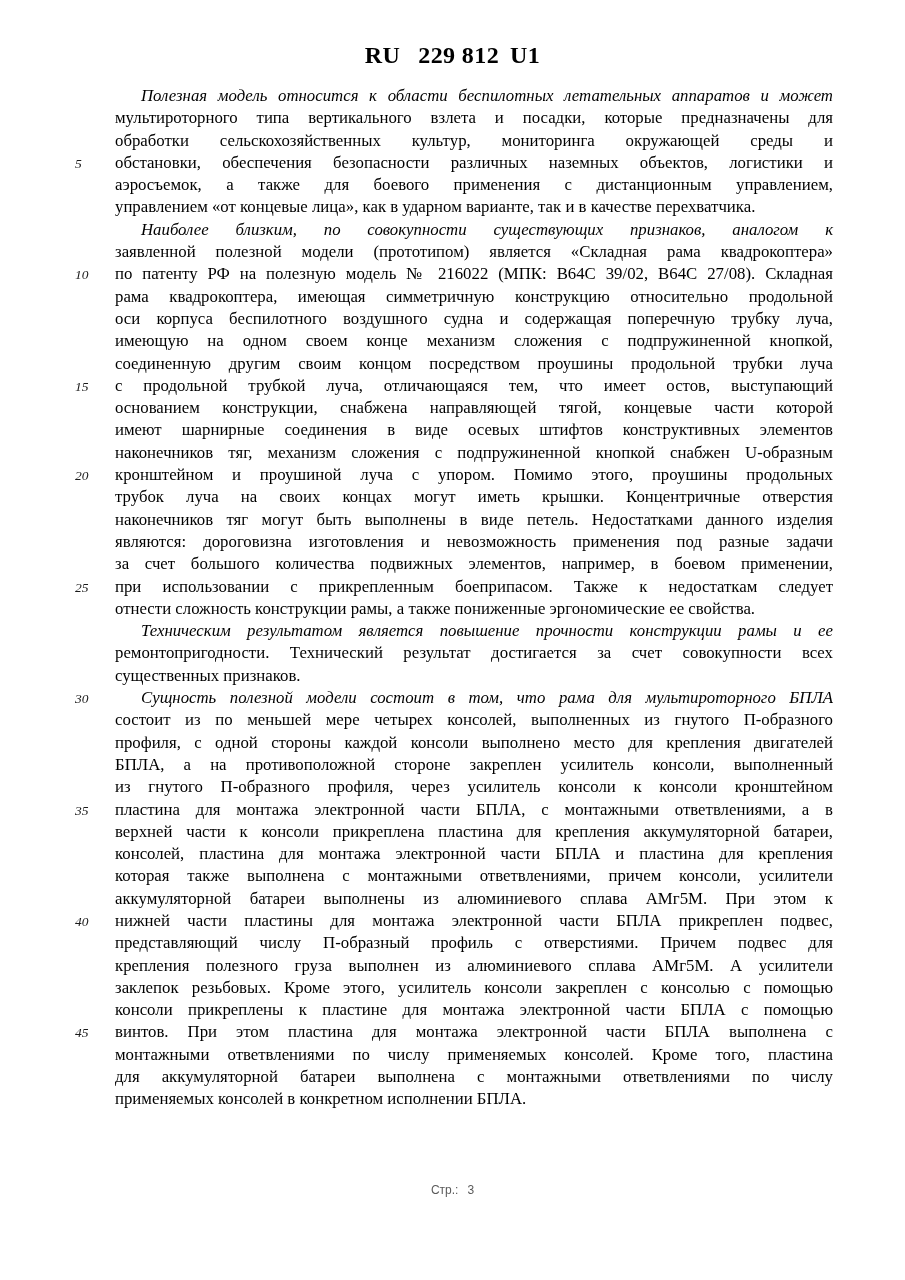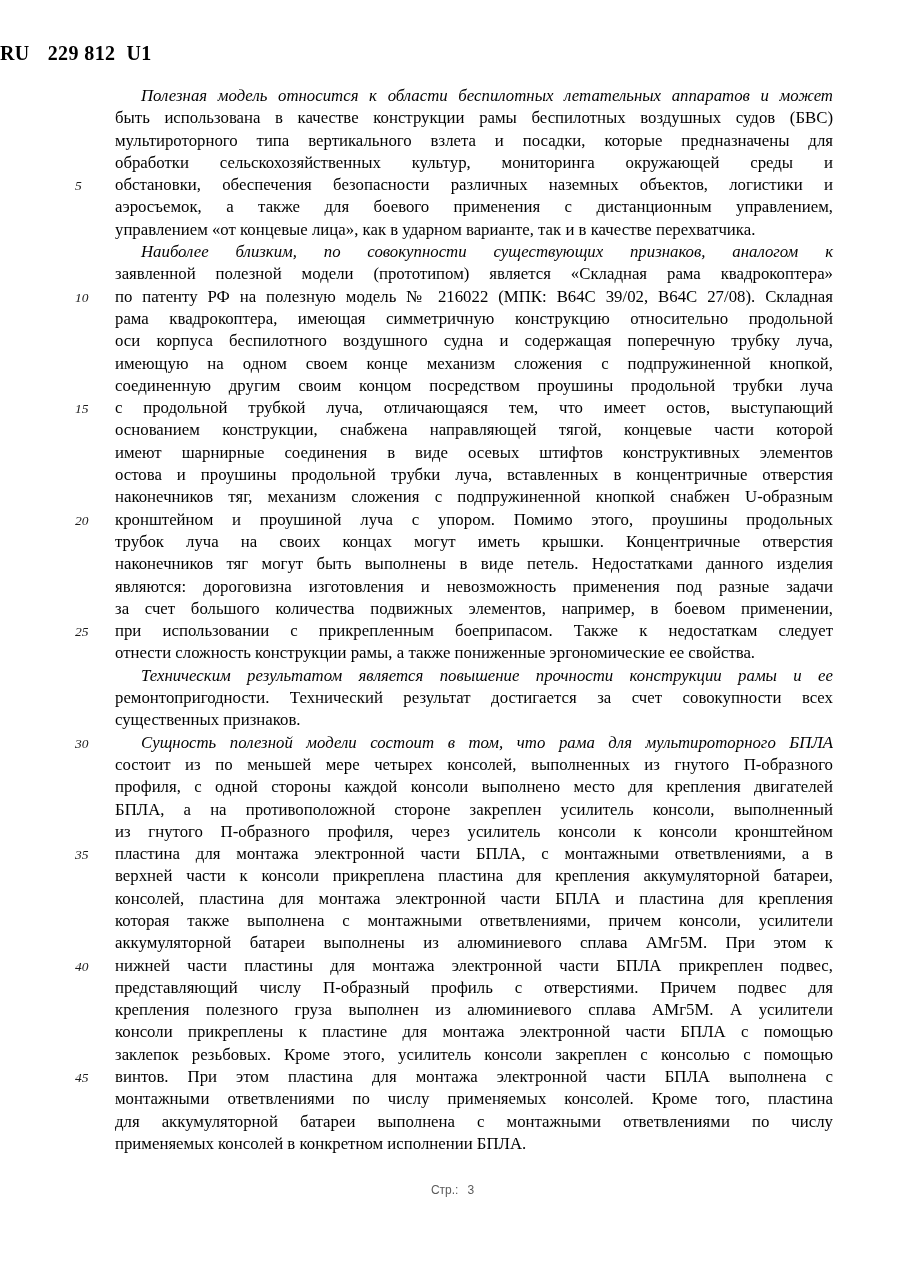--- a/index.html
+++ b/index.html
@@ -10,23 +10,23 @@
     background: #ffffff;
     font-family: "Liberation Serif", serif;
     color: #000;
     overflow: hidden;
   }
   .header {
     position: absolute;
     top: 42px;
     left: 0;
     width: 100%;
-    text-align: left;
+    text-align: center;
     font-weight: bold;
-    font-size: 20px;
+    font-size: 24px;
     letter-spacing: 0.4px;
     white-space: nowrap;
   }
   .header .country { margin-right: 18px; }
   .header .kind    { margin-left: 11px; }
   .content {
     position: absolute;
     top: 85px;
     left: 75px;
     width: 758px;
@@ -75,24 +75,20 @@
     <span class="country">RU</span><span class="number">229 812</span><span class="kind">U1</span>
   </div>
 
   <div class="content" id="content">
       <div class="line">
         <span class="num"></span>
         <span class="txt ind">Полезная модель относится к области беспилотных летательных аппаратов и может</span>
       </div>
       <div class="line">
         <span class="num"></span>
-        <span class="txt">быть использована в качестве конструкции рамы беспилотных воздушных судов (БВС)</span>
-      </div>
-      <div class="line">
-        <span class="num"></span>
         <span class="txt">мультироторного типа вертикального взлета и посадки, которые предназначены для</span>
       </div>
       <div class="line">
         <span class="num"></span>
         <span class="txt">обработки сельскохозяйственных культур, мониторинга окружающей среды и</span>
       </div>
       <div class="line">
         <span class="num">5</span>
         <span class="txt">обстановки, обеспечения безопасности различных наземных объектов, логистики и</span>
       </div>
@@ -139,24 +135,20 @@
       <div class="line">
         <span class="num"></span>
         <span class="txt">основанием конструкции, снабжена направляющей тягой, концевые части которой</span>
       </div>
       <div class="line">
         <span class="num"></span>
         <span class="txt">имеют шарнирные соединения в виде осевых штифтов конструктивных элементов</span>
       </div>
       <div class="line">
         <span class="num"></span>
-        <span class="txt">остова и проушины продольной трубки луча, вставленных в концентричные отверстия</span>
-      </div>
-      <div class="line">
-        <span class="num"></span>
         <span class="txt">наконечников тяг, механизм сложения с подпружиненной кнопкой снабжен U-образным</span>
       </div>
       <div class="line">
         <span class="num">20</span>
         <span class="txt">кронштейном и проушиной луча с упором. Помимо этого, проушины продольных</span>
       </div>
       <div class="line">
         <span class="num"></span>
         <span class="txt">трубок луча на своих концах могут иметь крышки. Концентричные отверстия</span>
       </div>
@@ -239,25 +231,25 @@
       <div class="line">
         <span class="num"></span>
         <span class="txt">представляющий числу П-образный профиль с отверстиями. Причем подвес для</span>
       </div>
       <div class="line">
         <span class="num"></span>
         <span class="txt">крепления полезного груза выполнен из алюминиевого сплава АМг5М. А усилители</span>
       </div>
       <div class="line">
         <span class="num"></span>
+        <span class="txt">заклепок резьбовых. Кроме этого, усилитель консоли закреплен с консолью с помощью</span>
+      </div>
+      <div class="line">
+        <span class="num"></span>
         <span class="txt">консоли прикреплены к пластине для монтажа электронной части БПЛА с помощью</span>
-      </div>
-      <div class="line">
-        <span class="num"></span>
-        <span class="txt">заклепок резьбовых. Кроме этого, усилитель консоли закреплен с консолью с помощью</span>
       </div>
       <div class="line">
         <span class="num">45</span>
         <span class="txt">винтов. При этом пластина для монтажа электронной части БПЛА выполнена с</span>
       </div>
       <div class="line">
         <span class="num"></span>
         <span class="txt">монтажными ответвлениями по числу применяемых консолей. Кроме того, пластина</span>
       </div>
       <div class="line">

